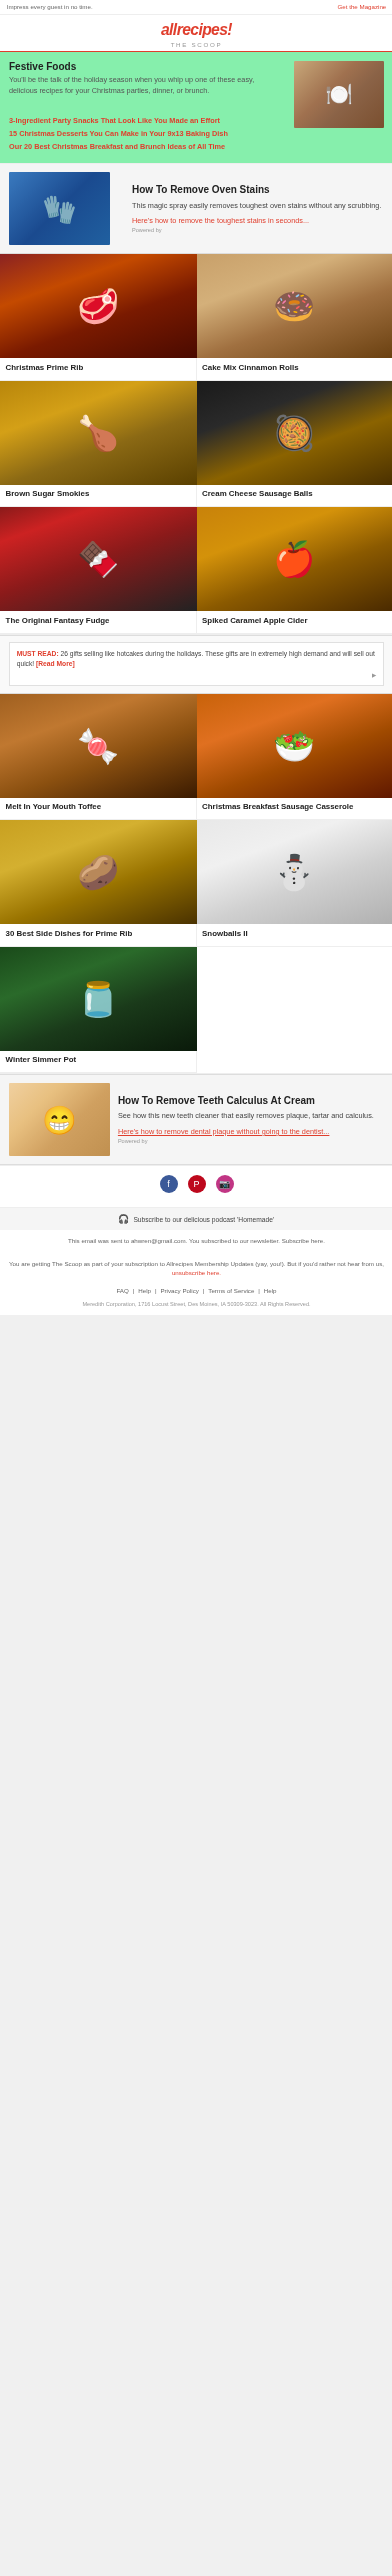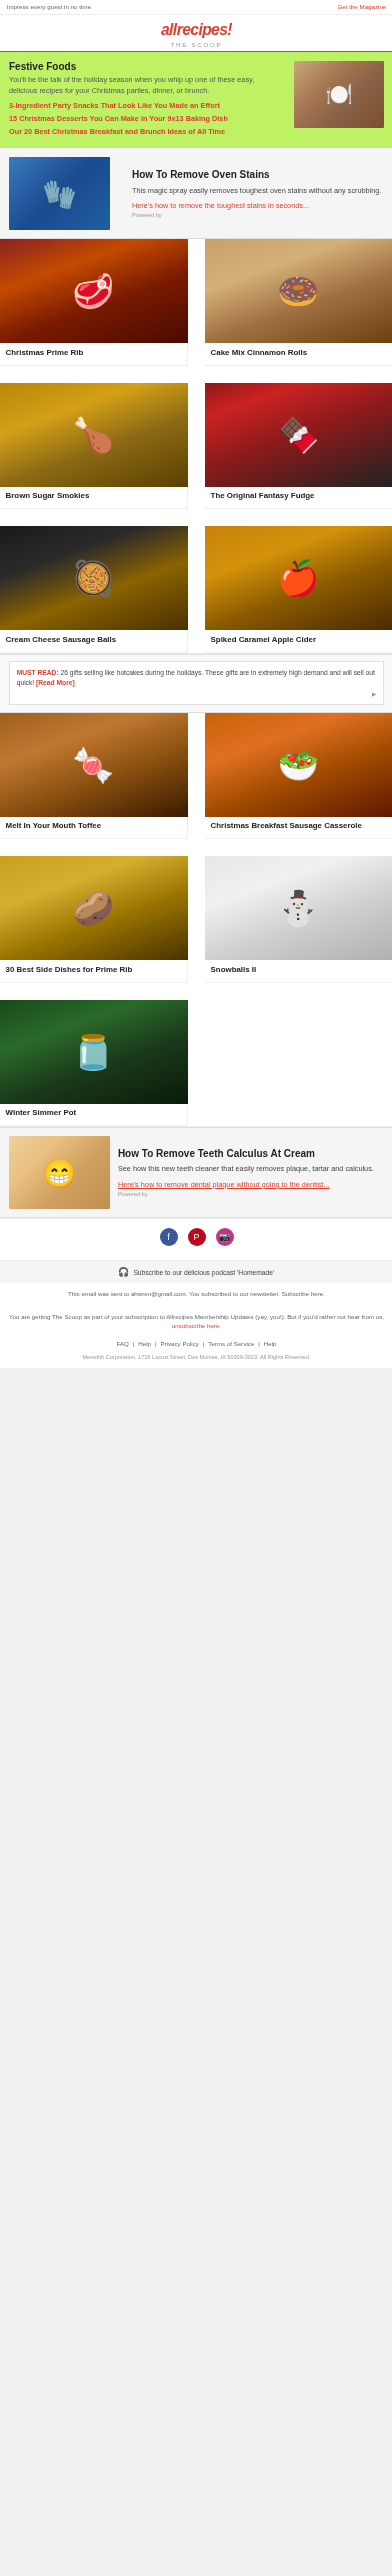--- a/index.html
+++ b/index.html
@@ -42,38 +42,38 @@
     .header .tagline {
       font-size: 6.2px;
       color: #999;
       letter-spacing: 1.7px;
       text-transform: uppercase;
       margin-top: 1.1px;
     }
     
     .festive-section {
       display: flex;
-      background: #bef264;
+      background: #86efac;
       padding: 9px;
       border-bottom: 0.6px solid #eee;
       gap: 8px;
     }
     .festive-text {
       flex: 1;
       padding-right: 7.9px;
     }
     .festive-text h2 {
       font-size: 10px;
       color: #222;
       margin-bottom: 3.4px;
     }
     .festive-text p {
       font-size: 7.3px;
       color: #555;
-      margin-bottom: 5px;
+      margin-bottom: 20px;
       line-height: 1.4;
     }
     .festive-text ul {
       list-style: none;
       padding: 0;
     }
     .festive-text ul li {
       font-size: 7.3px;
       color: #e03e2d;
       margin-bottom: 3.4px;
@@ -145,21 +145,21 @@
     }
     .ad-source {
       font-size: 5.6px;
       color: #999;
       margin-top: 2.2px;
     }
     
     .recipe-grid {
       display: grid;
       grid-template-columns: 1fr 1fr;
-      gap: 17px;
+      gap: 0;
       border-bottom: 0.6px solid #eee;
     }
     .recipe-item {
       padding: 0;
       position: relative;
     }
     
     .food-img {
       width: 100%;
       height: 104px;
@@ -412,26 +412,26 @@
     </div>
     <div class="recipe-item">
       <div class="food-img food-img-cinnamon"></div>
       <div class="recipe-label">Cake Mix Cinnamon Rolls</div>
     </div>
     <div class="recipe-item">
       <div class="food-img food-img-smokies"></div>
       <div class="recipe-label">Brown Sugar Smokies</div>
     </div>
     <div class="recipe-item">
+      <div class="food-img food-img-sausage"></div>
+      <div class="recipe-label">Cream Cheese Sausage Balls</div>
+    </div>
+    <div class="recipe-item">
       <div class="food-img food-img-fudge"></div>
       <div class="recipe-label">The Original Fantasy Fudge</div>
-    </div>
-    <div class="recipe-item">
-      <div class="food-img food-img-sausage"></div>
-      <div class="recipe-label">Cream Cheese Sausage Balls</div>
     </div>
     <div class="recipe-item">
       <div class="food-img food-img-caramel"></div>
       <div class="recipe-label">Spiked Caramel Apple Cider</div>
     </div>
   </div>
 
   <div class="mid-ad">
     <div class="mid-ad-inner">
       <span class="must-read">MUST READ:</span>

